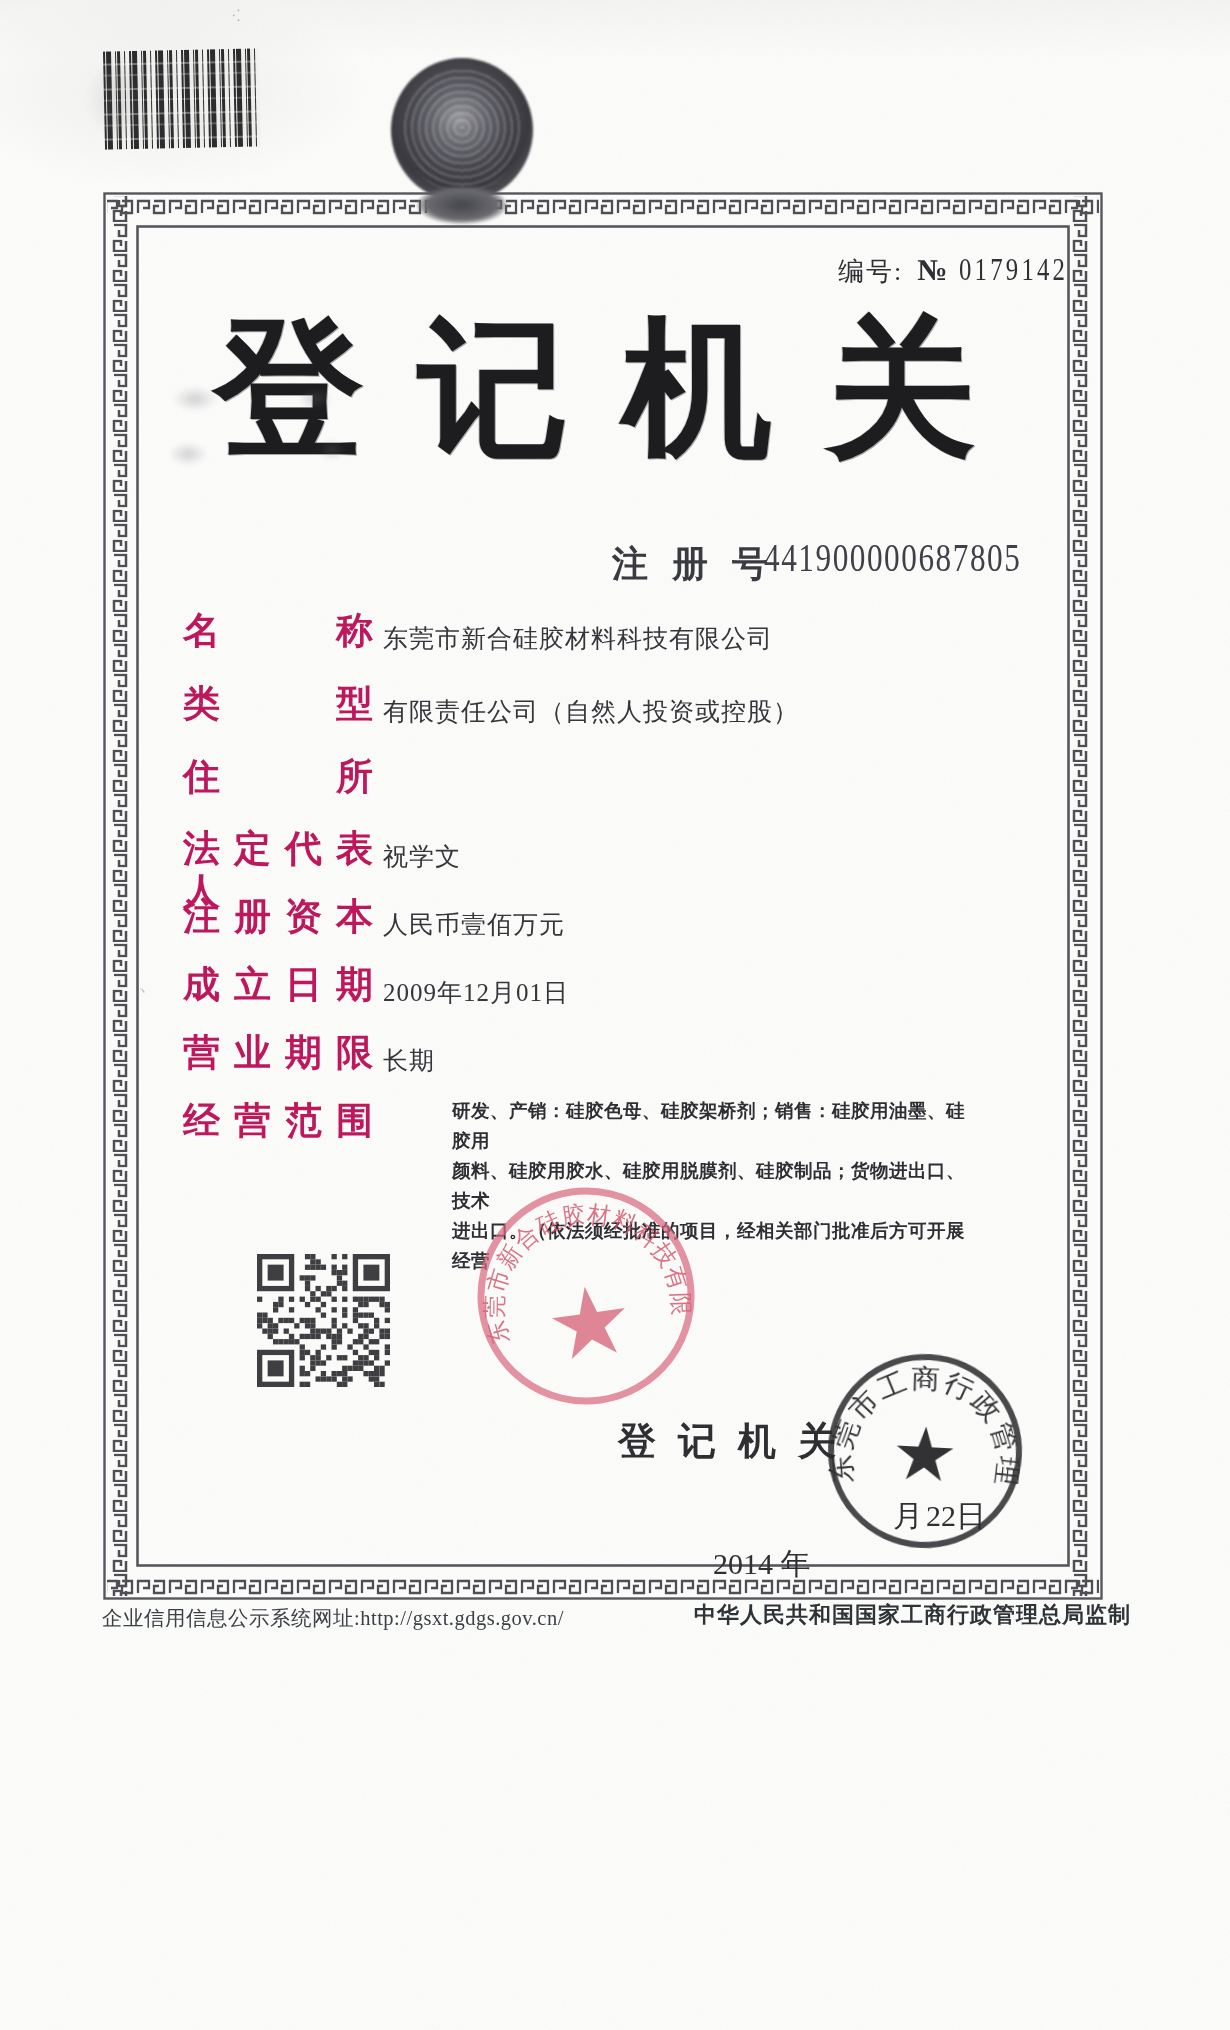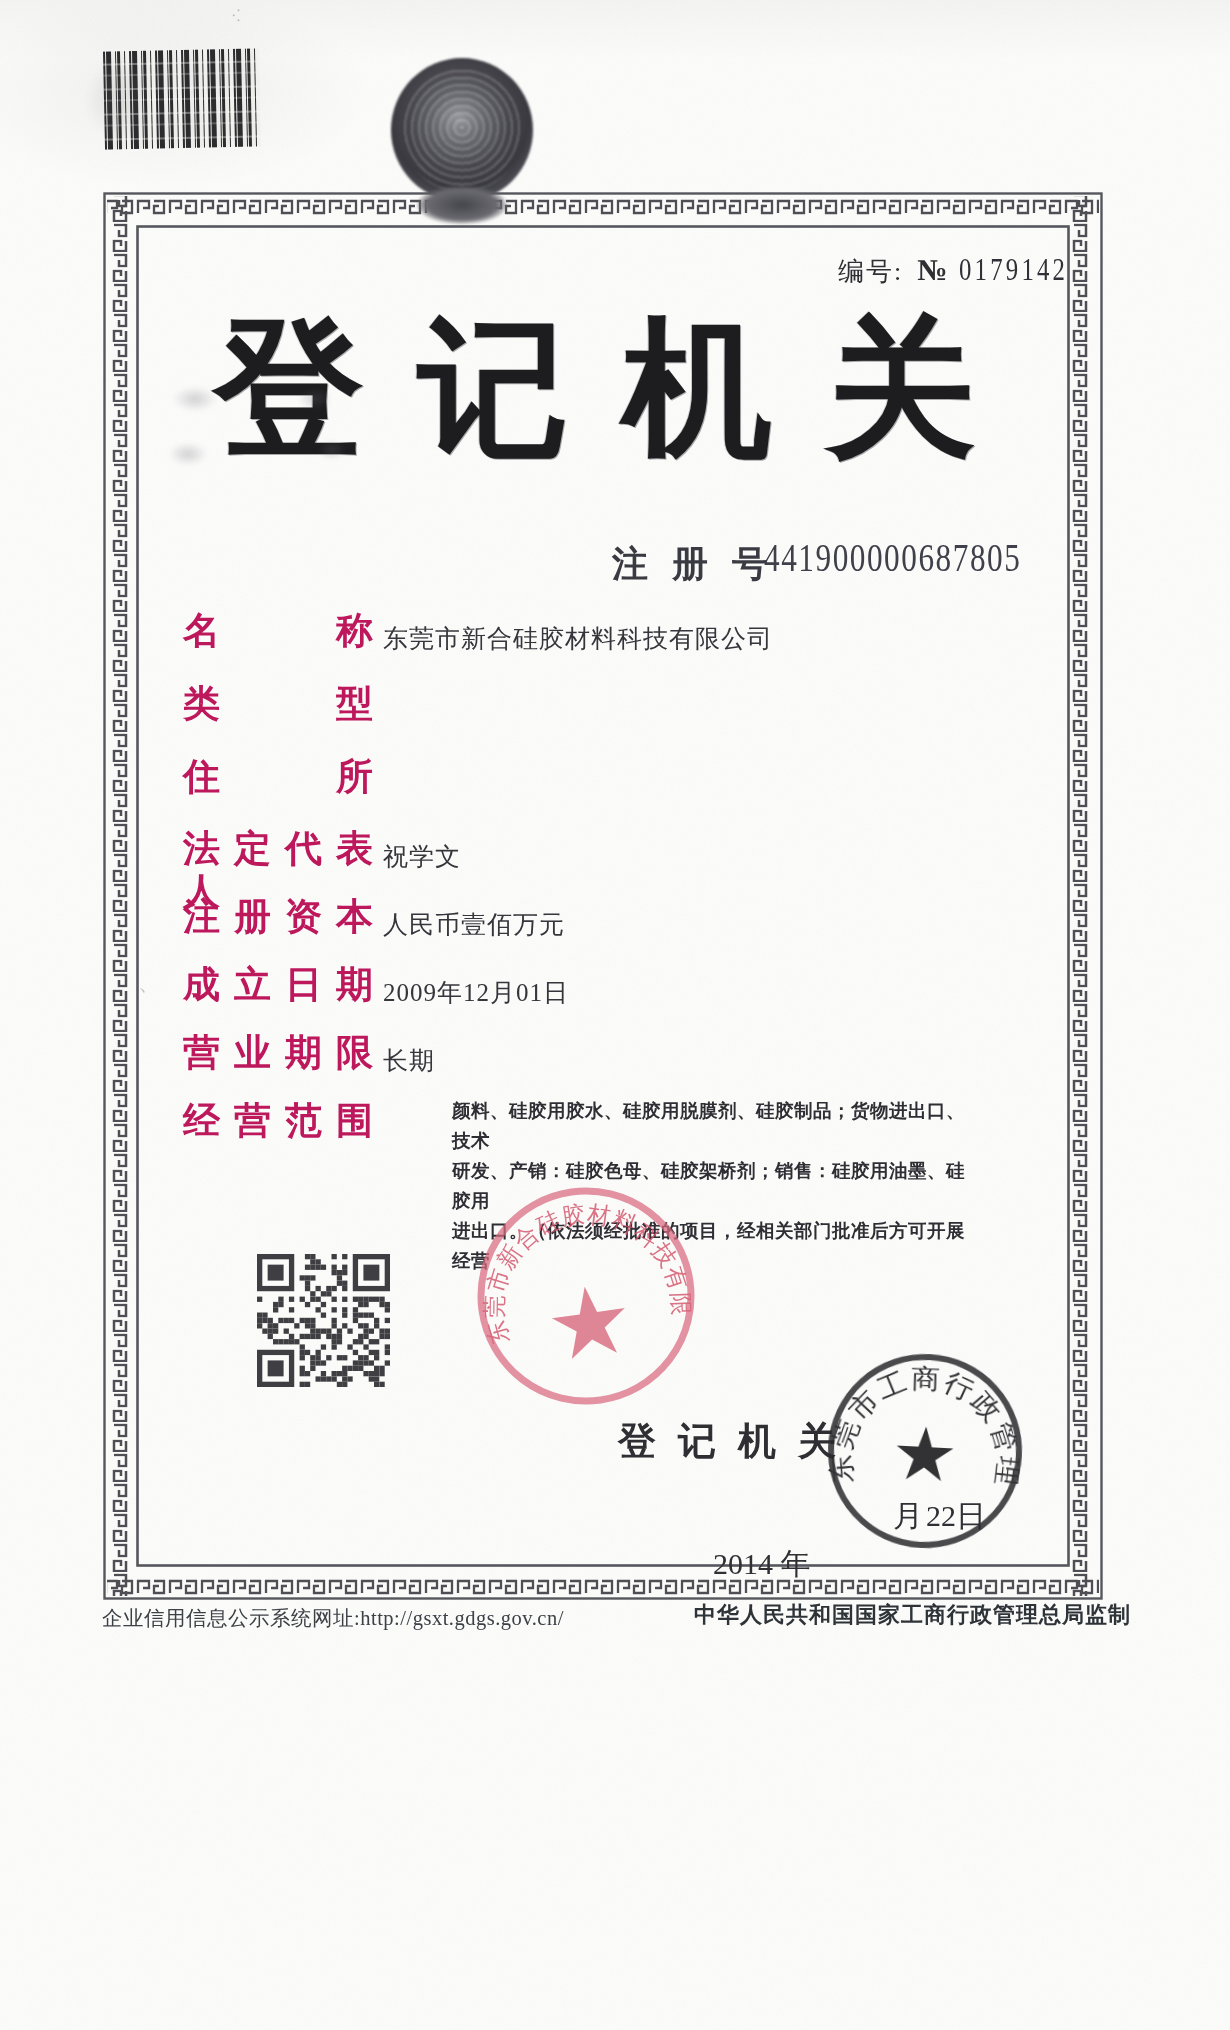--- a/index.html
+++ b/index.html
@@ -118,39 +118,40 @@
 
   <div class="abs title">登记机关</div>
 
   <div class="abs reg-label">注册号</div>
   <div class="abs reg-num">441900000687805</div>
 
   <div class="flabel" style="top:610px">名 称</div>
   <div class="fvalue" style="top:622px">东莞市新合硅胶材料科技有限公司</div>
 
   <div class="flabel" style="top:683px">类 型</div>
+  <div class="fvalue" style="top:695px">有限责任公司（自然人投资或控股）</div>
 
   <div class="flabel" style="top:756px">住 所</div>
 
   <div class="flabel" style="top:828px">法 定 代 表 人</div>
   <div class="fvalue" style="top:840px">祝学文</div>
 
   <div class="flabel" style="top:896px">注 册 资 本</div>
   <div class="fvalue" style="top:908px">人民币壹佰万元</div>
 
   <div class="flabel" style="top:964px">成 立 日 期</div>
   <div class="fvalue" style="top:976px">2009年12月01日</div>
 
   <div class="flabel" style="top:1032px">营 业 期 限</div>
   <div class="fvalue" style="top:1044px">长期</div>
 
   <div class="flabel" style="top:1100px">经 营 范 围</div>
   <div class="scope">
+    <div>研发、产销：硅胶色母、硅胶架桥剂；销售：硅胶用油墨、硅胶用</div>
     <div>颜料、硅胶用胶水、硅胶用脱膜剂、硅胶制品；货物进出口、技术</div>
-    <div>研发、产销：硅胶色母、硅胶架桥剂；销售：硅胶用油墨、硅胶用</div>
     <div>进出口。（依法须经批准的项目，经相关部门批准后方可开展经营</div>
   </div>
 
   <div class="abs qr">
     <svg width="133" height="133" viewBox="0 0 133 133">
         <g fill="#26262a">
           <rect x="47.9" y="0.0" width="5.3" height="5.3"></rect>
           <rect x="53.2" y="0.0" width="5.3" height="5.3"></rect>
           <rect x="74.5" y="0.0" width="5.3" height="5.3"></rect>
           <rect x="85.1" y="0.0" width="5.3" height="5.3"></rect>

